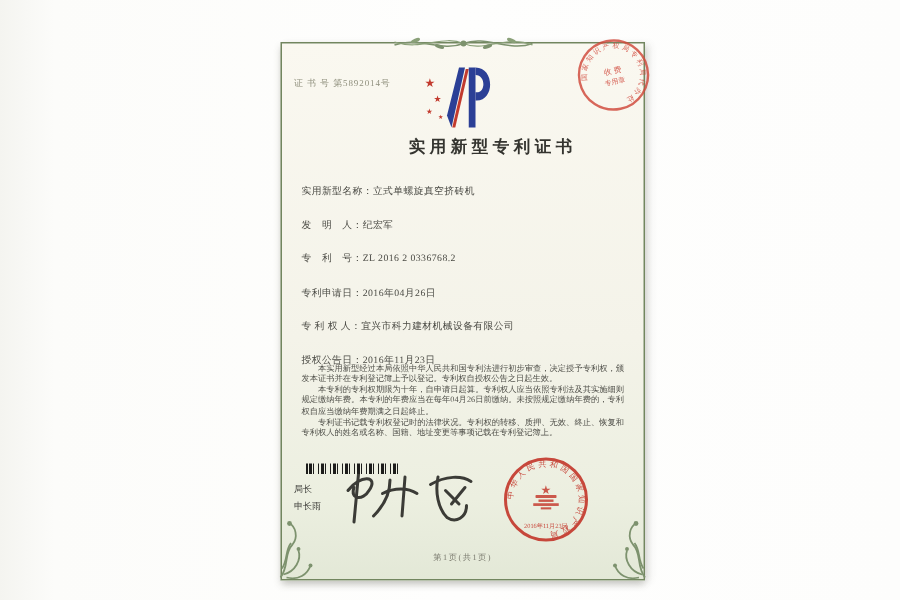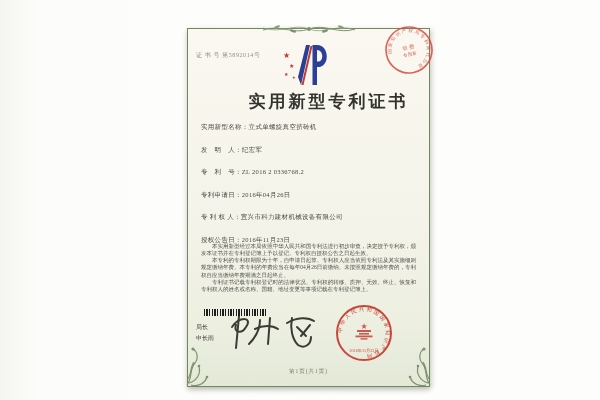--- a/index.html
+++ b/index.html
@@ -12,21 +12,21 @@
     position:absolute;left:187px;top:28px;width:241px;height:357px;
     background:linear-gradient(180deg,#faf8f0 0%,#f4f3e9 55%,#ecefe0 85%,#e3e8d7 100%);
     border:1px solid #72865f;
     box-shadow:0 3px 5px rgba(70,70,55,.28), 3px 1px 5px rgba(70,70,55,.10);
   }
   .cert *{position:absolute;}
   .cert-no{left:8px;top:22px;font-size:6px;color:#8f8f7d;letter-spacing:.6px;white-space:nowrap;}
   .garland{left:50%;top:-7px;transform:translateX(-50%);width:100px;height:14px;}
   .logo{left:94px;top:12px;width:46px;height:48px;}
   .corner-stamp{left:194px;top:-6px;width:54px;height:54px;transform:rotate(-12deg);opacity:.82;}
-  .title{left:0;right:0;top:61px;text-align:center;font-size:17px;font-weight:bold;
+  .title{left:0;right:0;top:61px;text-align:center;font-size:11px;font-weight:bold;
          letter-spacing:3px;color:#34342f;white-space:nowrap;margin-left:40px;}
   .fields{left:13px;top:94px;width:216px;display:flex;flex-direction:column;gap:13.5px;
           font-size:6.5px;color:#4b4b45;letter-spacing:.3px;}
   .fields .row{position:static;white-space:nowrap;}
   .fields .row span{position:static;}
   .body-text{left:13px;width:215px;top:214px;font-size:5.5px;line-height:1.3;color:#50504a;
              text-align:justify;}
   .body-text p{position:static;margin:0;text-indent:2em;}
   .barcode{left:16px;top:280px;width:64px;height:7px;
     background:repeating-linear-gradient(90deg,#1d1d1b 0 1px,transparent 1px 2px,

